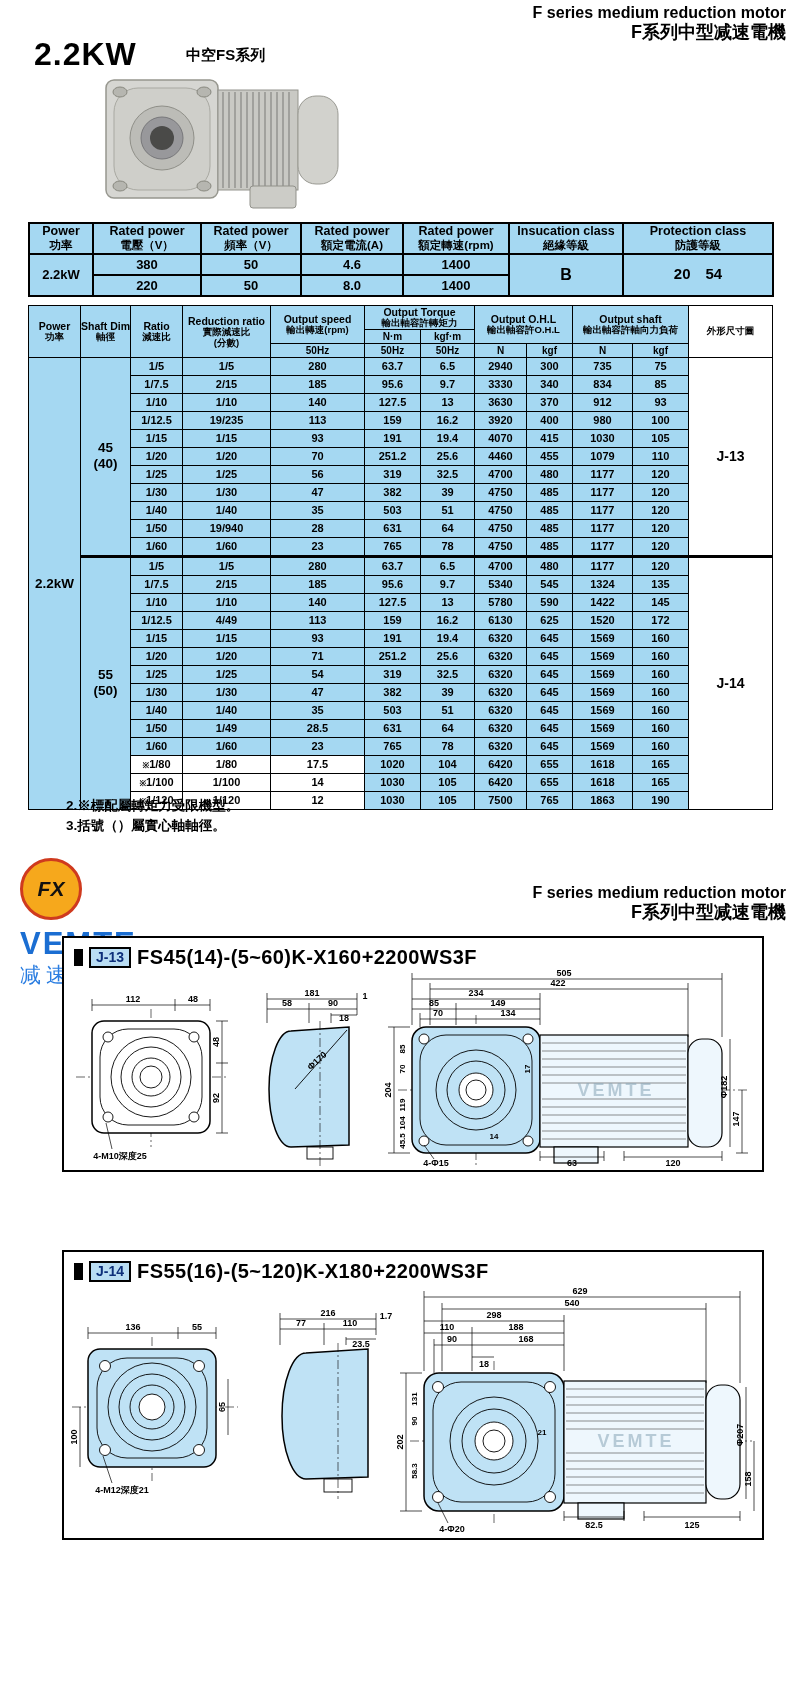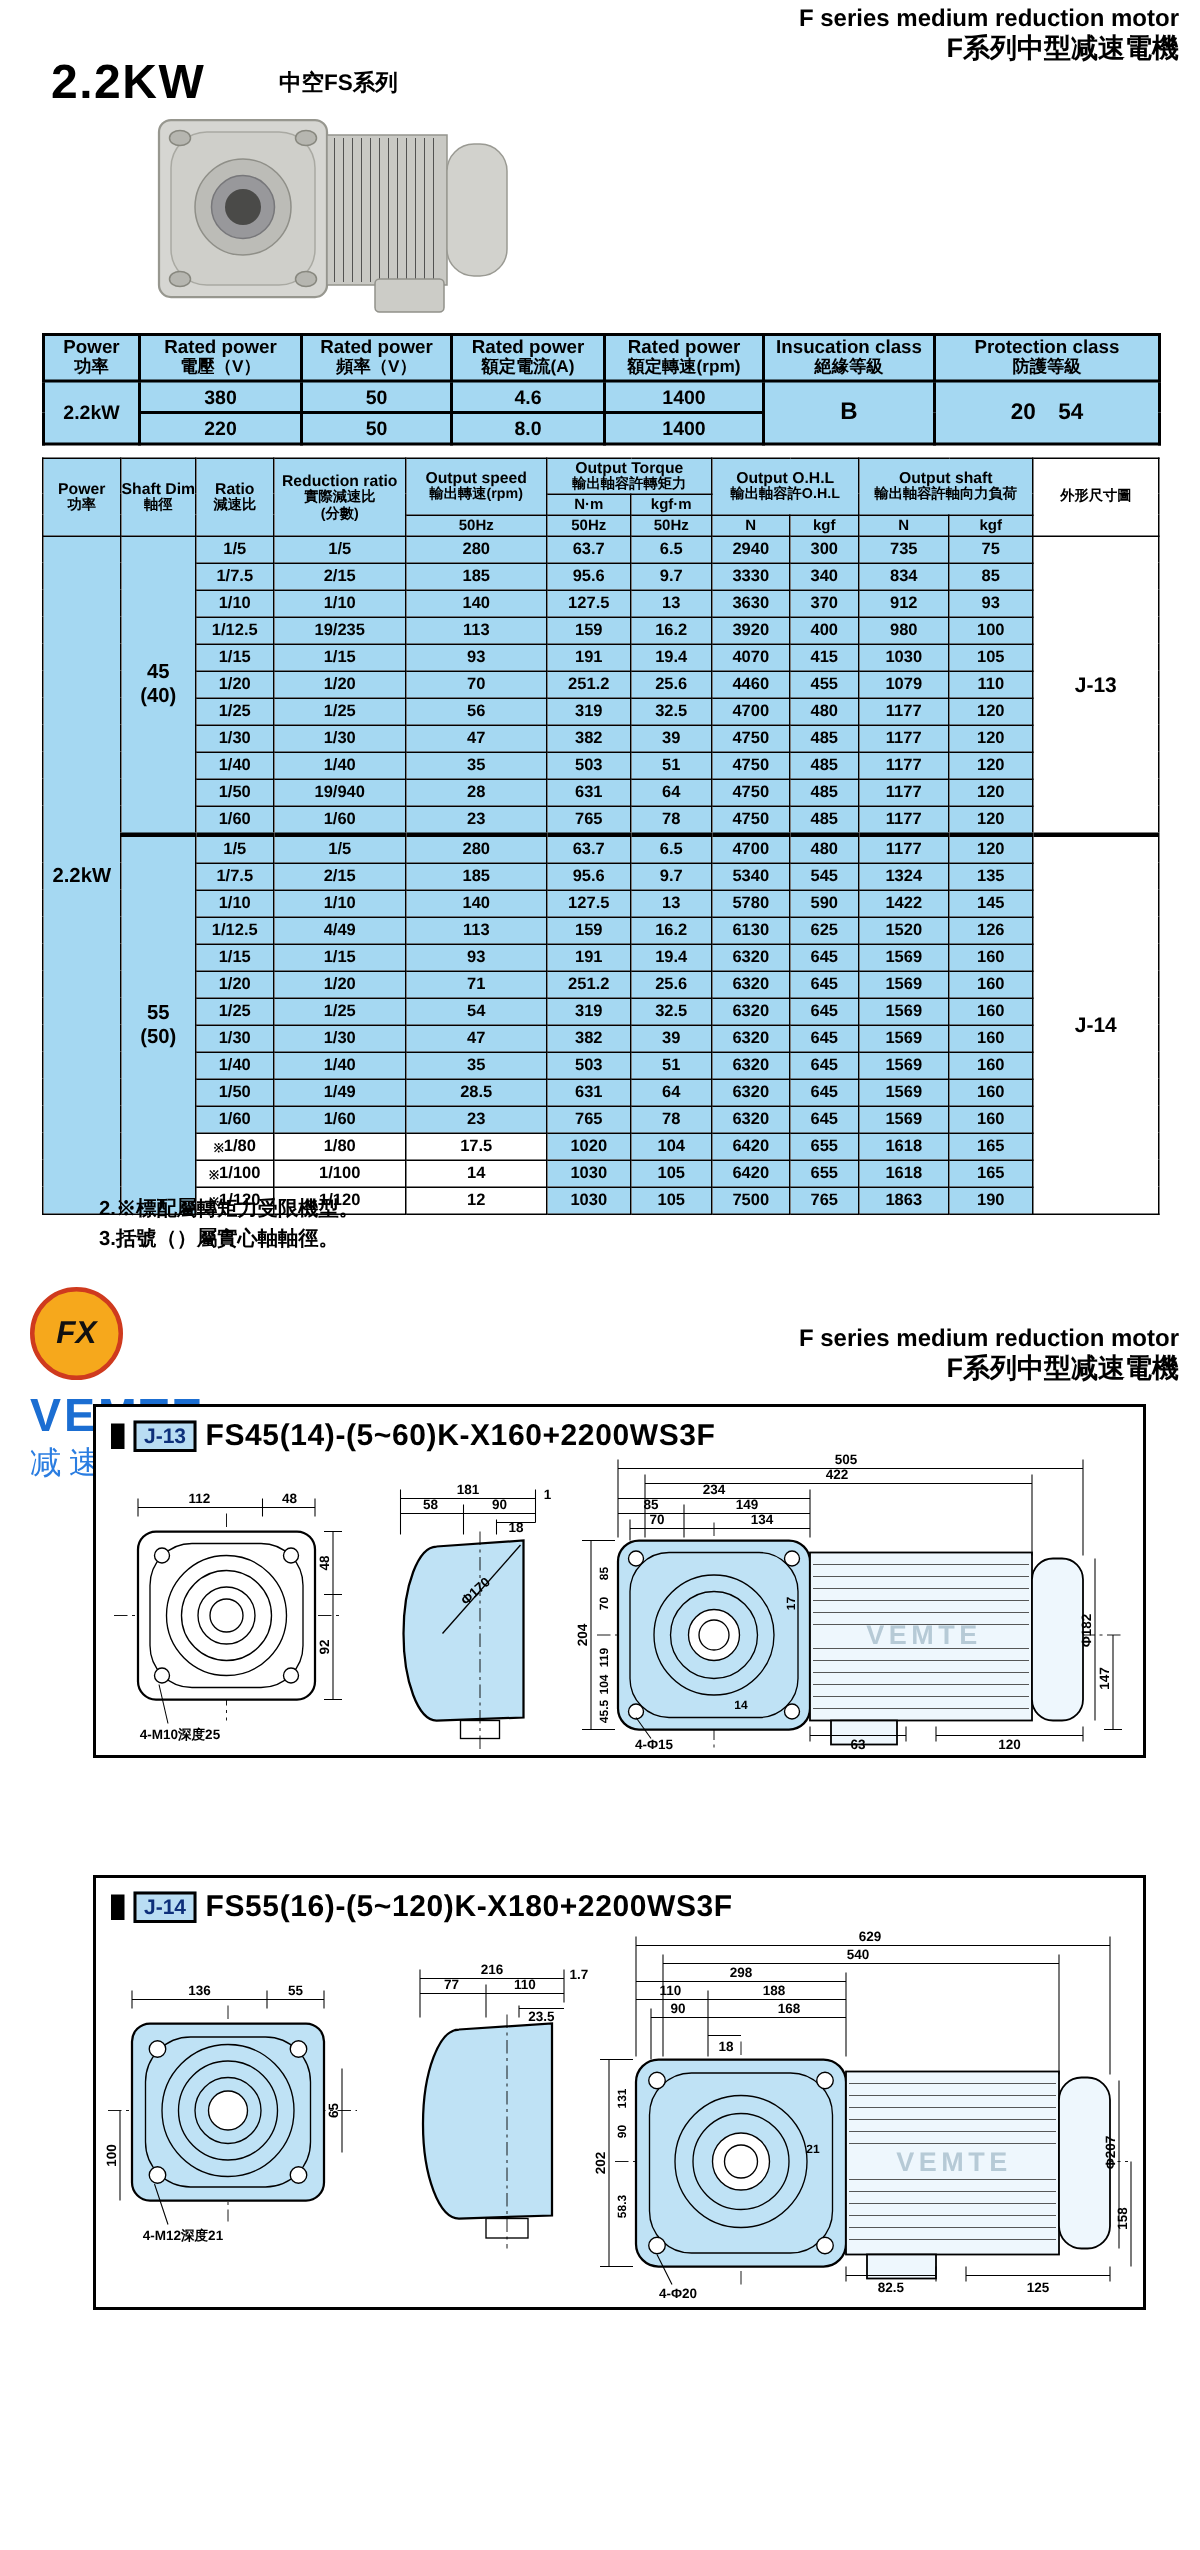--- a/index.html
+++ b/index.html
@@ -397,21 +397,21 @@
         </tr>
         <tr>
           <td class="c-ratio">1/12.5</td>
           <td>4/49</td>
           <td>113</td>
           <td>159</td>
           <td>16.2</td>
           <td>6130</td>
           <td>625</td>
           <td>1520</td>
-          <td>126</td>
+          <td>172</td>
         </tr>
         <tr>
           <td class="c-ratio">1/15</td>
           <td>1/15</td>
           <td>93</td>
           <td>191</td>
           <td>19.4</td>
           <td>6320</td>
           <td>645</td>
           <td>1569</td>

